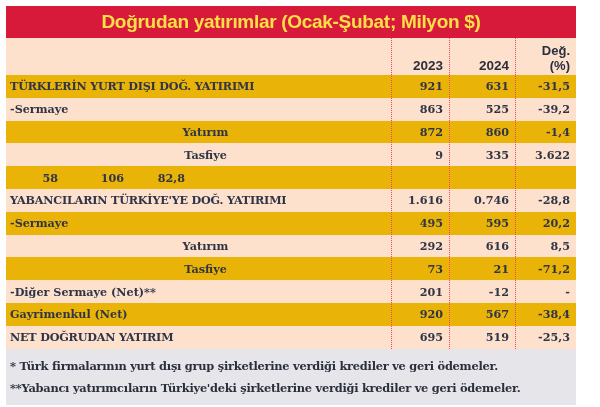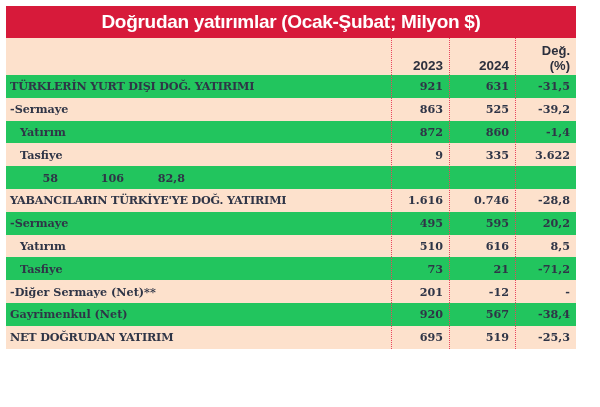--- a/index.html
+++ b/index.html
@@ -17,21 +17,21 @@
     }
     .table-wrap {
       position: absolute;
       left: 6px;
       top: 6px;
       width: 570px;
     }
     .title-bar {
       height: 32px;
       background: #d71a3a;
-      color: #ffffff;
+      color: #fde047;
       font-family: "Liberation Sans", "DejaVu Sans", sans-serif;
       font-weight: bold;
       font-size: 19px;
       display: flex;
       align-items: center;
       justify-content: center;
       letter-spacing: -0.3px;
     }
     .grid {
       position: relative;
@@ -46,30 +46,30 @@
     .row.header {
       height: 37px;
       background: #fde1cc;
       align-items: flex-end;
       padding-bottom: 2px;
       box-sizing: border-box;
       font-family: "Liberation Sans", "DejaVu Sans", sans-serif;
       font-size: 13.5px;
       color: #2b2f3d;
     }
-    .row.grey { background: #22c55e; }
+    .row.grey { background: #eab308; }
     .row.peach { background: #fde1cc; }
     .cell-label {
       width: 385px;
       padding-left: 4px;
       box-sizing: border-box;
       white-space: nowrap;
     }
     .cell-label.indent1 { padding-left: 4px; }
-    .cell-label.indent2 { padding-left: 14px; }
+    .cell-label.indent2 { padding-left: 14px; text-align: center; }
     .cell-label.caps { letter-spacing: -0.2px; }
     .cell-num {
       text-align: right;
       box-sizing: border-box;
       padding-right: 6px;
       white-space: nowrap;
     }
     .c2023 { width: 58px; }
     .c2024 { width: 66px; }
     .cdeg { width: 61px; }
@@ -150,21 +150,21 @@
       <div class="cell-num cdeg">-28,8</div>
     </div>
     <div class="row grey">
       <div class="cell-label indent1">-Sermaye</div>
       <div class="cell-num c2023">495</div>
       <div class="cell-num c2024">595</div>
       <div class="cell-num cdeg">20,2</div>
     </div>
     <div class="row peach">
       <div class="cell-label indent2">Yatırım</div>
-      <div class="cell-num c2023">510</div>
+      <div class="cell-num c2023">292</div>
       <div class="cell-num c2024">616</div>
       <div class="cell-num cdeg">8,5</div>
     </div>
     <div class="row grey">
       <div class="cell-label indent2">Tasfiye</div>
       <div class="cell-num c2023">73</div>
       <div class="cell-num c2024">21</div>
       <div class="cell-num cdeg">-71,2</div>
     </div>
     <div class="row peach">
@@ -180,13 +180,17 @@
       <div class="cell-num cdeg">-38,4</div>
     </div>
     <div class="row peach">
       <div class="cell-label caps">NET DOĞRUDAN YATIRIM</div>
       <div class="cell-num c2023">695</div>
       <div class="cell-num c2024">519</div>
       <div class="cell-num cdeg">-25,3</div>
     </div>
   </div>
 
+  <div class="footer">
+    <div>* Türk firmalarının yurt dışı grup şirketlerine verdiği krediler ve geri ödemeler.</div>
+    <div>**Yabancı yatırımcıların Türkiye'deki şirketlerine verdiği krediler ve geri ödemeler.</div>
+  </div>
 </div>
 
 </body></html>

